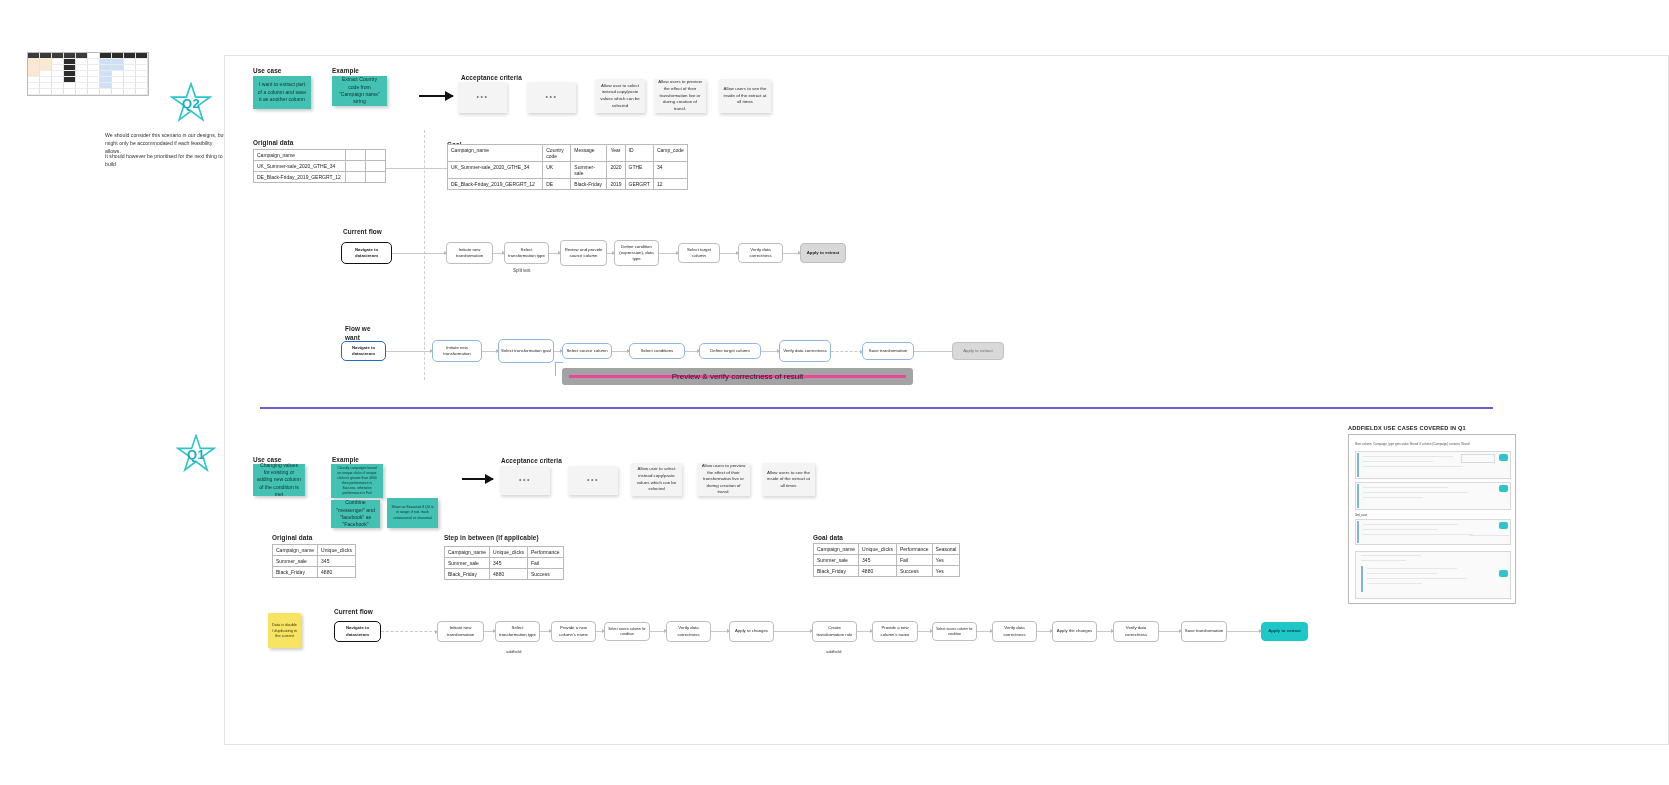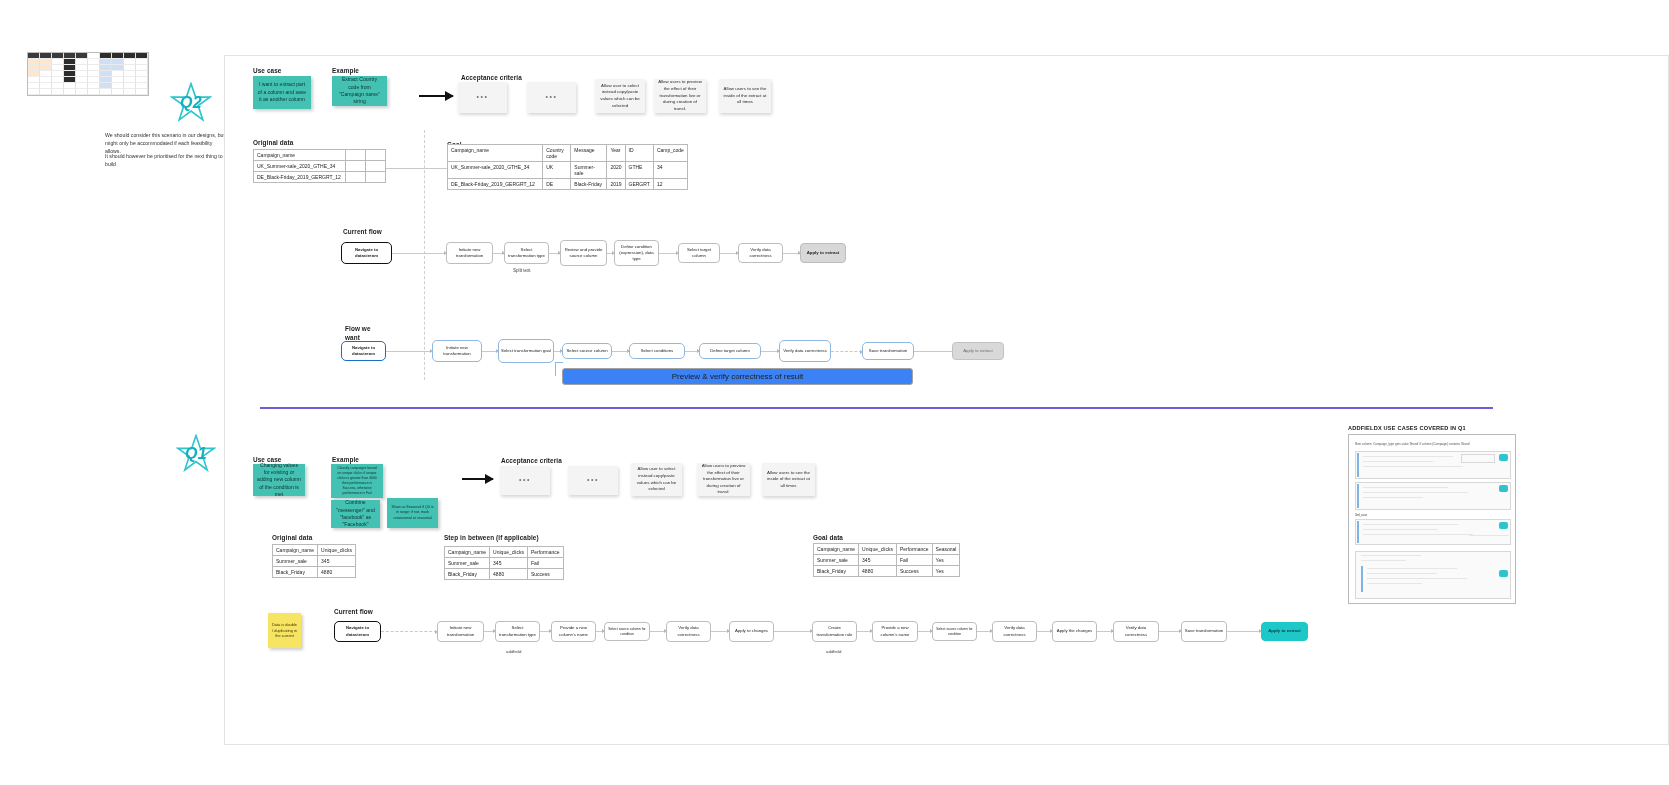--- a/index.html
+++ b/index.html
@@ -22,21 +22,21 @@
   .thumb-table i.h { background: #3a3a3a; }
   .thumb-table i.o { background: #fde8cf; }
   .thumb-table i.b { background: #cfe0f5; }
   .thumb-table i.d { background: #2c2c2c; }
 
   .star {
     position: absolute; color: #2ec4cd; font-weight: bold;
     display: flex; align-items: center; justify-content: center;
   }
   .star svg { position: absolute; inset: 0; }
-  .star span { position: relative; font-size: 16px; color: #14b0bb; letter-spacing: .3px; font-style: italic; }
+  .star span { position: relative; font-size: 13px; color: #14b0bb; letter-spacing: .3px; }
 
   .rail-note {
     position: absolute; left: 105px; width: 120px;
     font-size: 5.2px; line-height: 1.55; color: #333;
   }
 
   
   .board {
     position: absolute; left: 224px; top: 55px; width: 1445px; height: 690px;
     border: 1px solid #e3e3e3; background: #fff;
@@ -101,21 +101,21 @@
   .conn:after {
     content: ""; position: absolute; right: -1px; top: -2px;
     border-left: 3px solid #b5b5b5; border-top: 2px solid transparent; border-bottom: 2px solid transparent;
   }
   .conn.noarrow:after { display: none; }
 
   .vdash { position: absolute; width: 0; border-left: 1px dashed #cfcfcf; }
   .hr-purple { position: absolute; height: 1.5px; background: #6f5cd6; }
 
   .preview-bar {
-    position: absolute; border: 1px solid #a3a3a3; border-radius: 3px; background: #3b82f6;
+    position: absolute; border: 7px solid #a3a3a3; border-radius: 3px; background: #ec4899;
     display: flex; align-items: center; justify-content: center;
     font-size: 8px; color: #1d1d1d;
   }
 
   
   .rpanel {
     position: absolute; left: 1348px; top: 434px; width: 168px; height: 170px;
     border: 1px solid #b9b9b9; background: #fff; overflow: hidden;
   }
   .rpanel-title {

